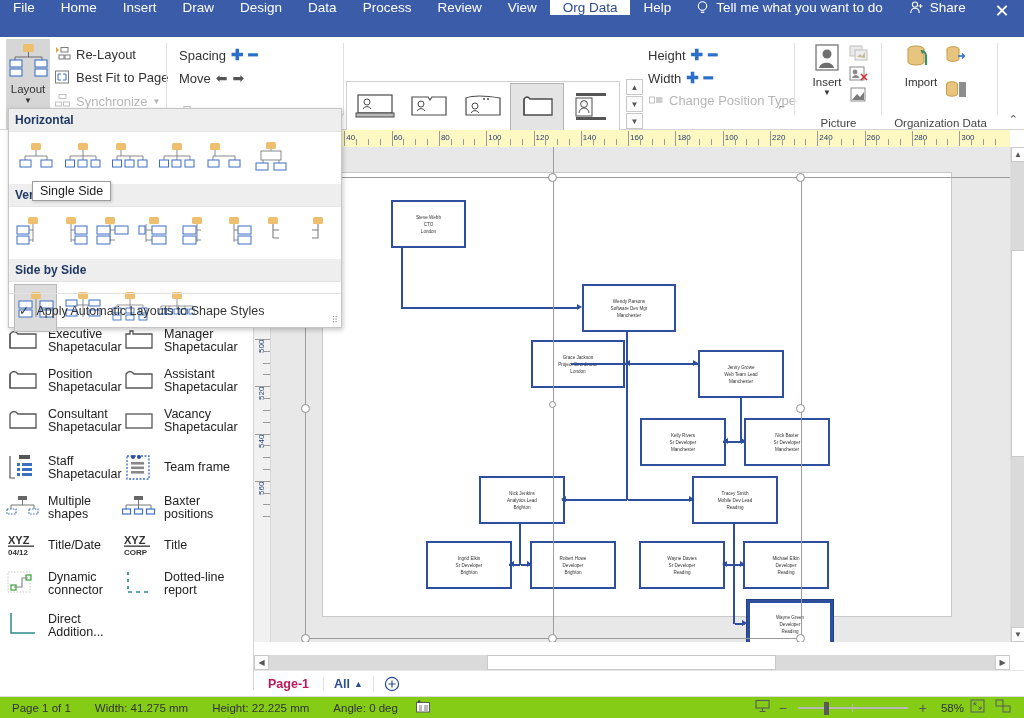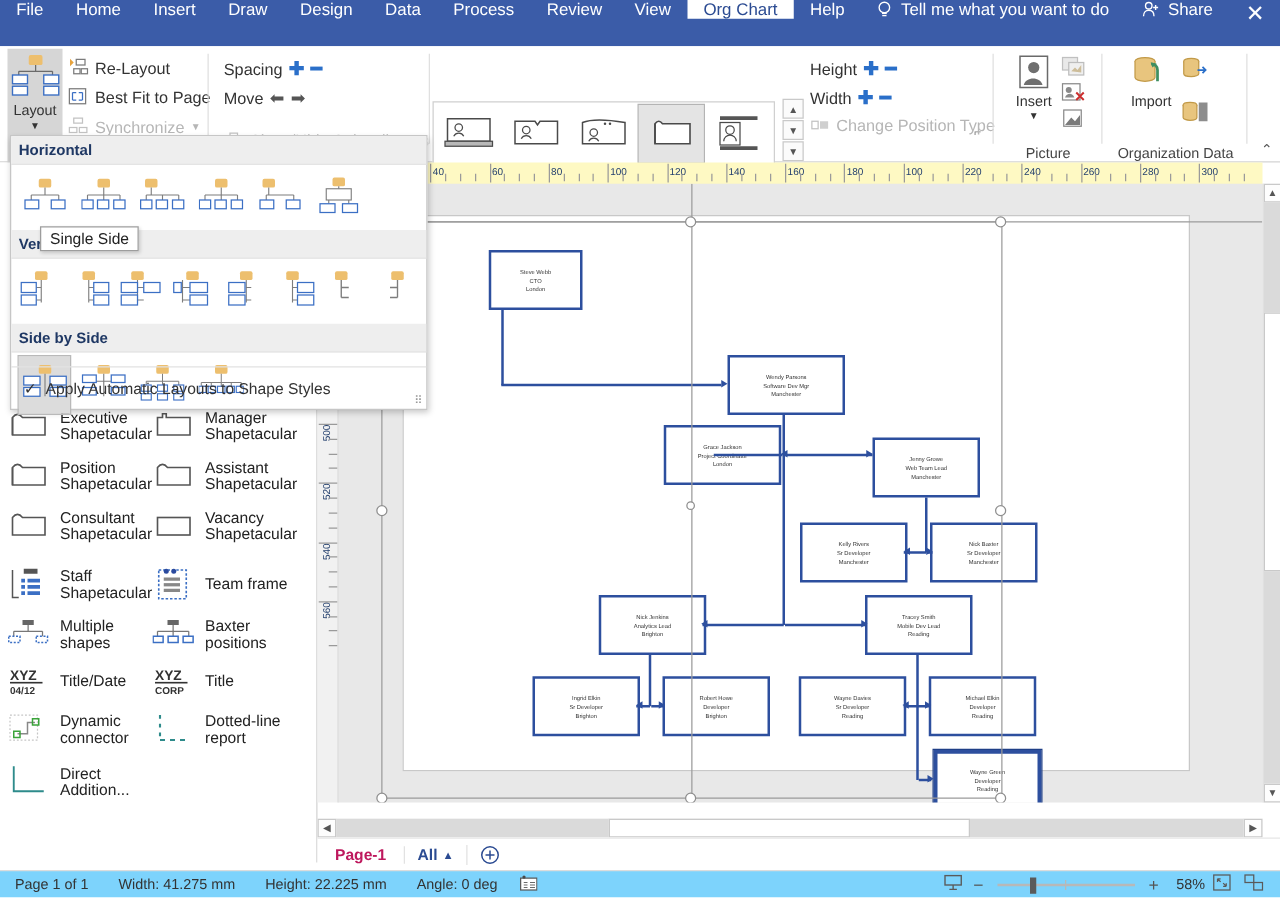--- a/index.html
+++ b/index.html
@@ -220,21 +220,21 @@
     border-left: 1px solid #e2e2e2;
   }
   .paddpage {
     padding: 0 10px; color: #2b4b92; font-size: 14px;
     display: flex; align-items: center; border-left: 1px solid #e2e2e2;
   }
 
   
   .statusbar {
     position: absolute; left: 0; bottom: 0; width: 1024px; height: 22px;
-    background: #7dd3fc; border-top: 1px solid #dcdcdc;
+    background: #84cc16; border-top: 1px solid #dcdcdc;
     display: flex; align-items: center; font-size: 11.5px; color: #333;
   }
   .st { padding: 0 12px; white-space: nowrap; }
   .zoomwrap { display: flex; align-items: center; gap: 0; margin-left: auto; padding-right: 8px; }
   .zslider { position: relative; width: 110px; height: 14px; margin: 0 8px; }
   .ztrack { position: absolute; left: 0; top: 6px; width: 110px; height: 2px; background: #b8b8b8; }
   .zmid { position: absolute; left: 54px; top: 3px; width: 1px; height: 8px; background: #b8b8b8; }
   .zthumb { position: absolute; left: 26px; top: 1px; width: 5px; height: 13px; background: #5a5a5a; }
   .zpct { font-size: 11.5px; color: #333; width: 34px; text-align: right; }
   .sbicon { width: 26px; text-align: center; color: #555; font-size: 12px; }
@@ -247,21 +247,21 @@
   <div class="titlebar">
     <div class="tab">File</div>
     <div class="tab">Home</div>
     <div class="tab">Insert</div>
     <div class="tab">Draw</div>
     <div class="tab">Design</div>
     <div class="tab">Data</div>
     <div class="tab">Process</div>
     <div class="tab">Review</div>
     <div class="tab">View</div>
-    <div class="tab active">Org Chart</div>
+    <div class="tab active">Org Data</div>
     <div class="tab">Help</div>
     <div class="tellme">
       <svg width="13" height="15" viewBox="0 0 13 15">
         <circle cx="6.5" cy="6" r="4.2" fill="none" stroke="#ffffff" stroke-width="1.1"></circle>
         <rect x="4.6" y="10.3" width="3.8" height="1" fill="#ffffff"></rect>
         <rect x="4.8" y="12" width="3.4" height="1" fill="#ffffff"></rect>
       </svg>
       <span>Tell me what you want to do</span>
     </div>
     <div class="share">

